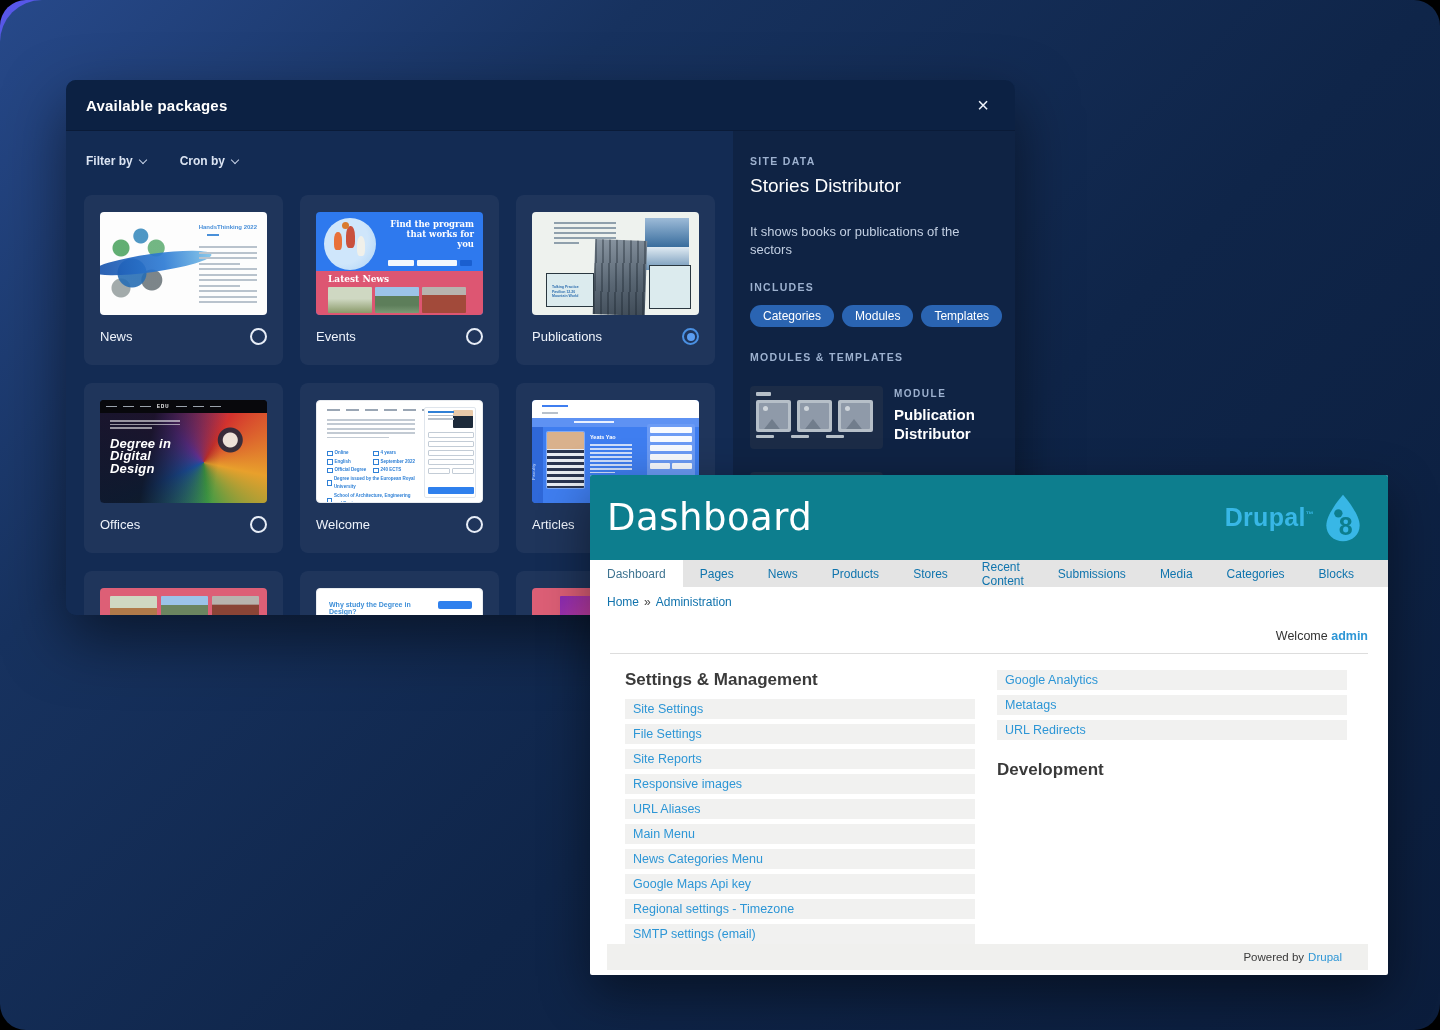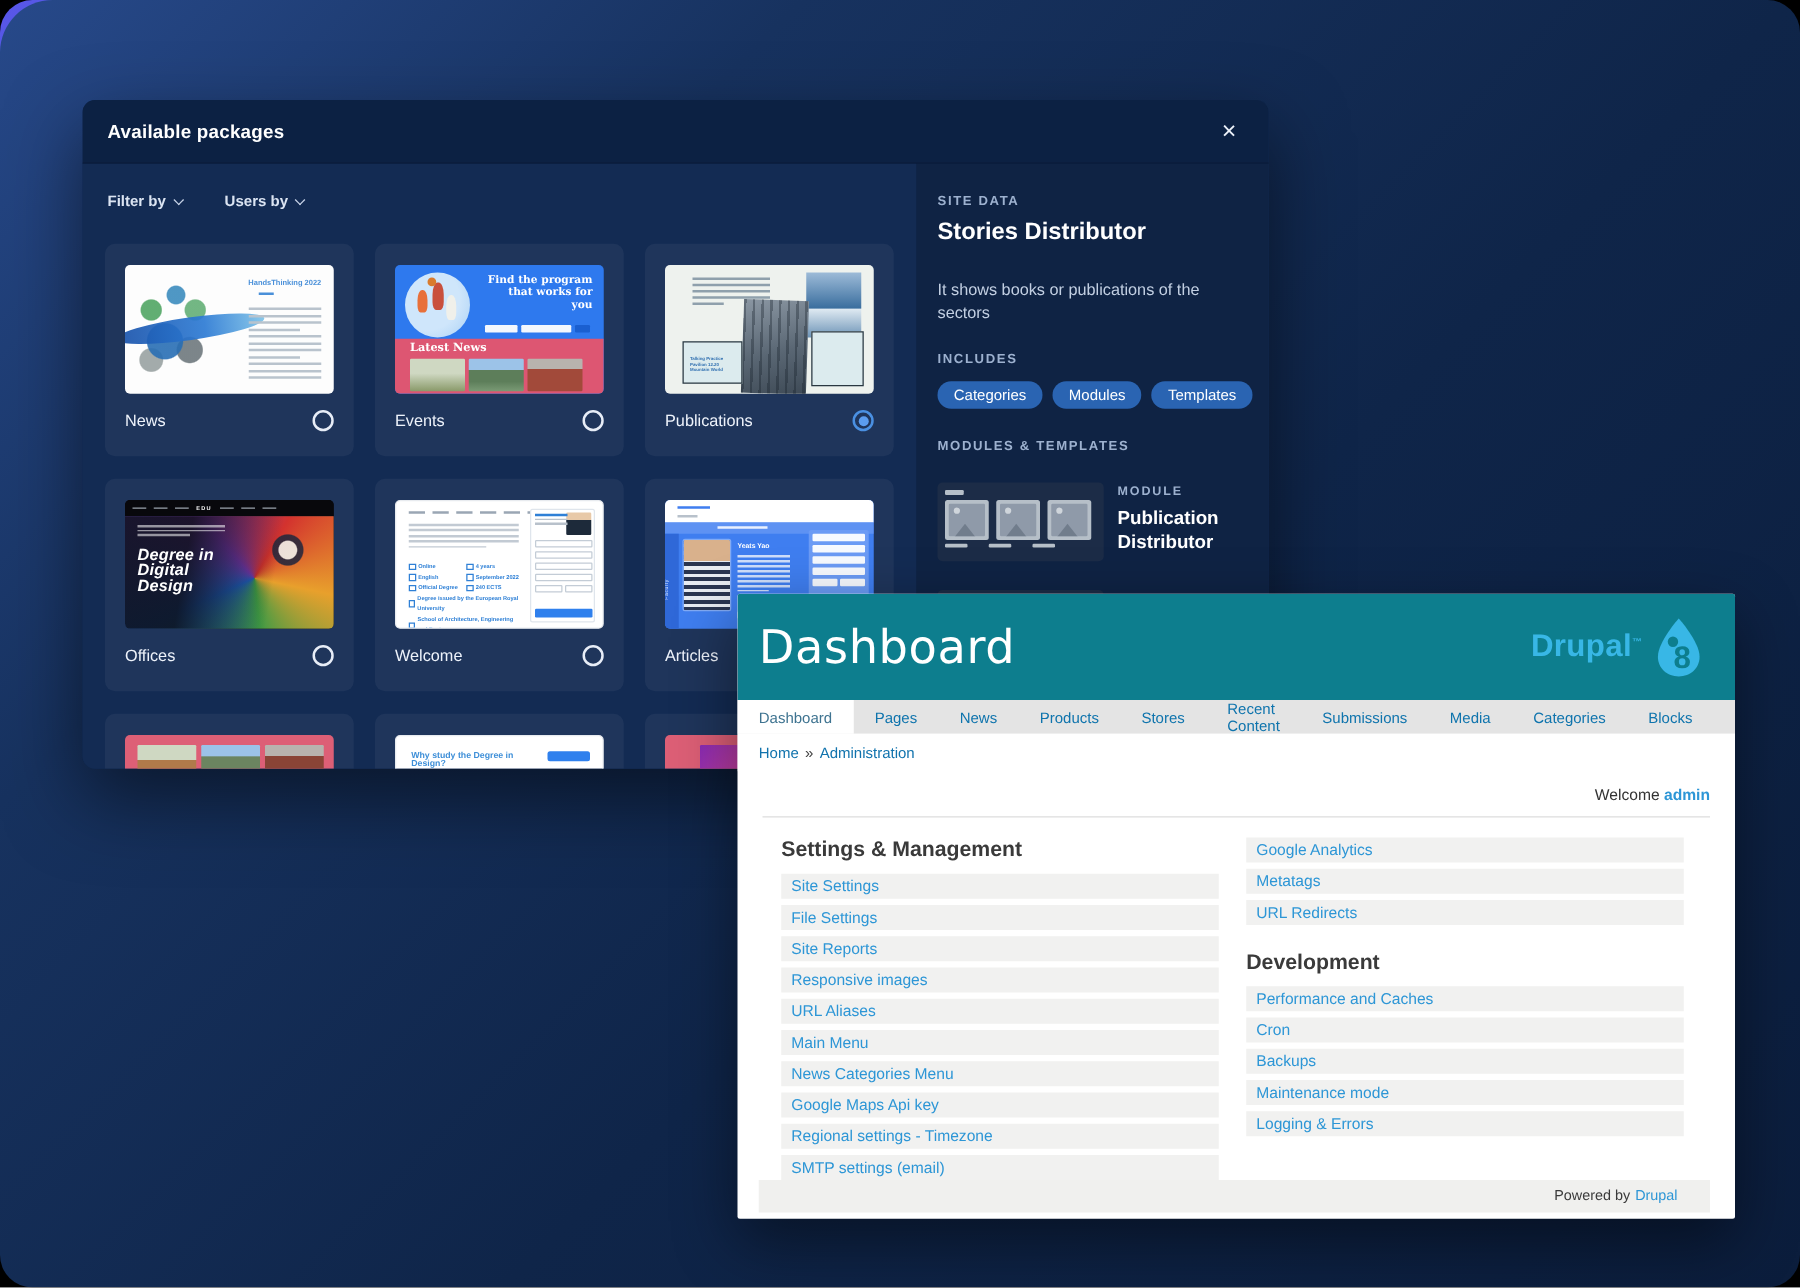--- a/index.html
+++ b/index.html
@@ -152,21 +152,21 @@
   .t-why .w-head { position:absolute; left:12px; top:12px; width:90px; color:#3e8fd8; font-size:7px; font-weight:bold; }
   .t-why .w-btn { position:absolute; right:10px; top:12px; width:34px; height:8px; background:#2f80ed; border-radius:2px; }
 
   .t-purple { background:#dd5f76; }
   .t-purple .pp { position:absolute; left:28px; top:8px; width:52px; height:46px; border-radius:1px;
     background:linear-gradient(120deg,#8a2bb5,#c43fa0 55%,#5a2d9e); }
 
   
   .modal-panel { width:282px; background:#0f2344; padding:24px 20px 0 17px; }
   .eyebrow { color:#9db1cf; font-size:10.5px; letter-spacing:1.3px; font-weight:bold; }
-  .panel-title { color:#fff; font-size:19px; font-weight:bold; margin-top:8px; }
+  .panel-title { color:#fff; font-size:19px; font-weight:normal; margin-top:8px; }
   .panel-desc { color:#c2cfe2; font-size:13px; margin-top:26px; line-height:1.35; }
   .includes-label { margin-top:23px; }
   .tags { display:flex; gap:8px; margin-top:12px; }
   .tag { background:#2a64b2; color:#fff; font-size:12px; border-radius:999px; padding:4px 13px; cursor:pointer; }
   .mt-label { margin-top:24px; }
   .mt-item { display:flex; gap:11px; margin-top:23px; }
   .mt-thumb { width:133px; height:63px; background:#1c2c47; border-radius:4px; position:relative; flex:none; padding:6px; }
   .mt-thumb .tbar { width:15px; height:4px; background:#b6bfc8; border-radius:1px; }
   .m-cards { display:flex; gap:6px; margin-top:4px; }
   .m-card { width:35px; height:32px; background:#b6bfc8; border-radius:2px; padding:3px; }
@@ -229,21 +229,21 @@
       <span class="modal-close">×</span>
     </div>
     <div class="modal-body">
       <div class="modal-left">
         <div class="filters">
           <span class="filter-btn">
             <span>Filter by</span>
             <i class="chev"></i>
           </span>
           <span class="filter-btn">
-            <span>Users by</span>
+            <span>Cron by</span>
             <i class="chev"></i>
           </span>
         </div>
 
         <div class="grid">
 
           <div class="pkg-card">
             <div class="thumb t-news">
               <div class="hand"></div>
               <div class="swoosh"></div>
@@ -591,27 +591,20 @@
         <div class="col">
             <div class="sec">
               <ul>
                 <li><a>Google Analytics</a></li>
                 <li><a>Metatags</a></li>
                 <li><a>URL Redirects</a></li>
               </ul>
             </div>
             <div class="sec">
               <div class="sec-heading">Development</div>
-              <ul>
-                <li><a>Performance and Caches</a></li>
-                <li><a>Cron</a></li>
-                <li><a>Backups</a></li>
-                <li><a>Maintenance mode</a></li>
-                <li><a>Logging &amp; Errors</a></li>
-              </ul>
             </div>
           </div>
       </div>
       <div class="dash-footer">
         <span>Powered by</span>
         <a>Drupal</a>
       </div>
     </div>
   </div>
 </div>

